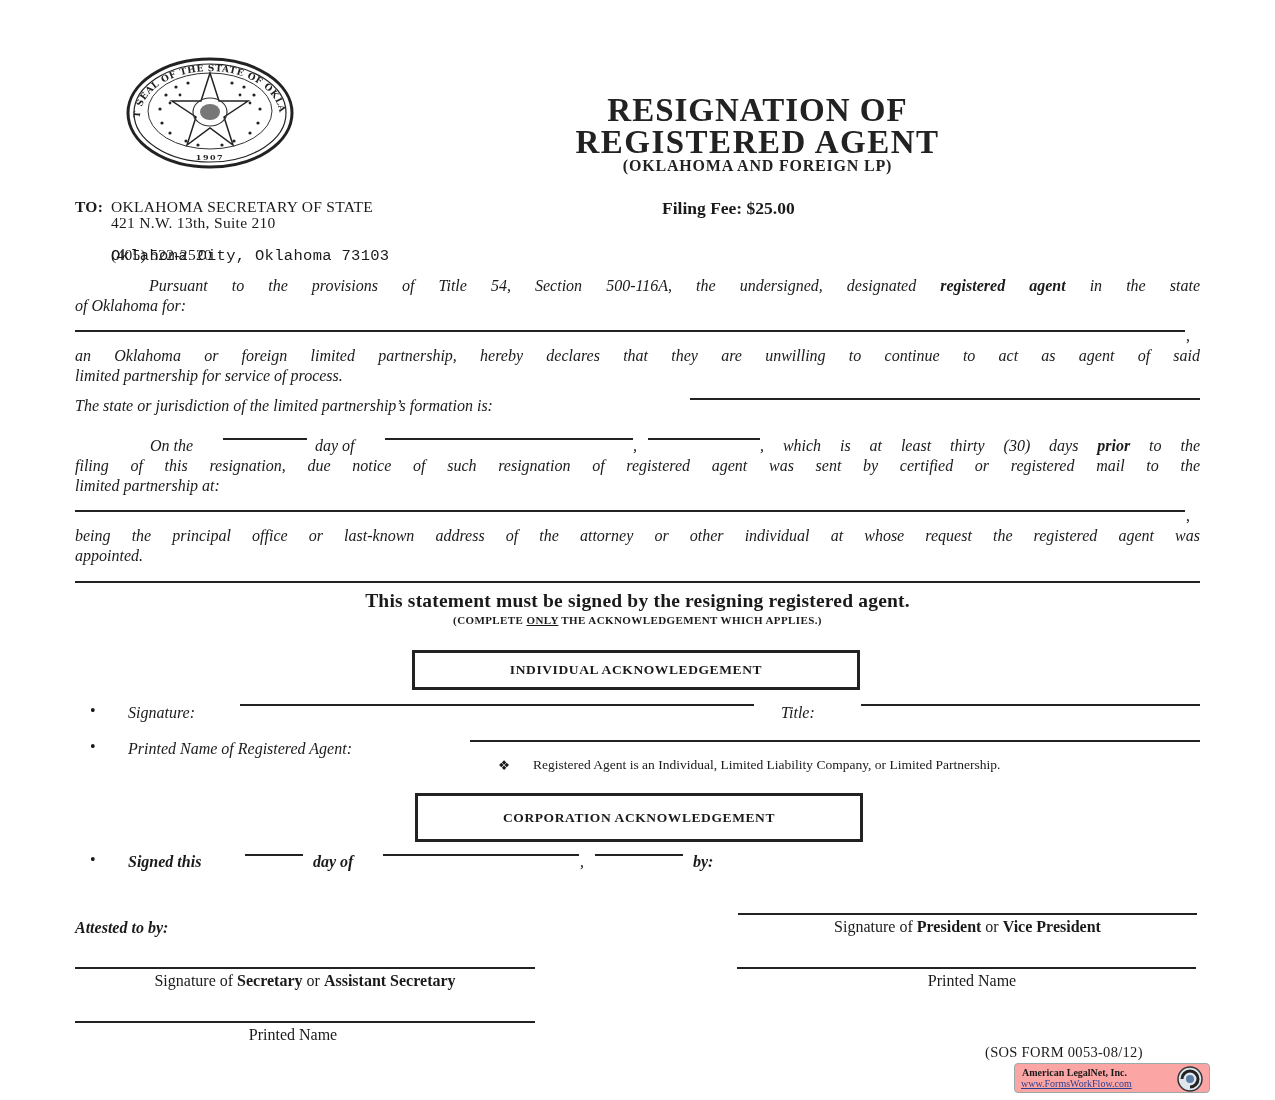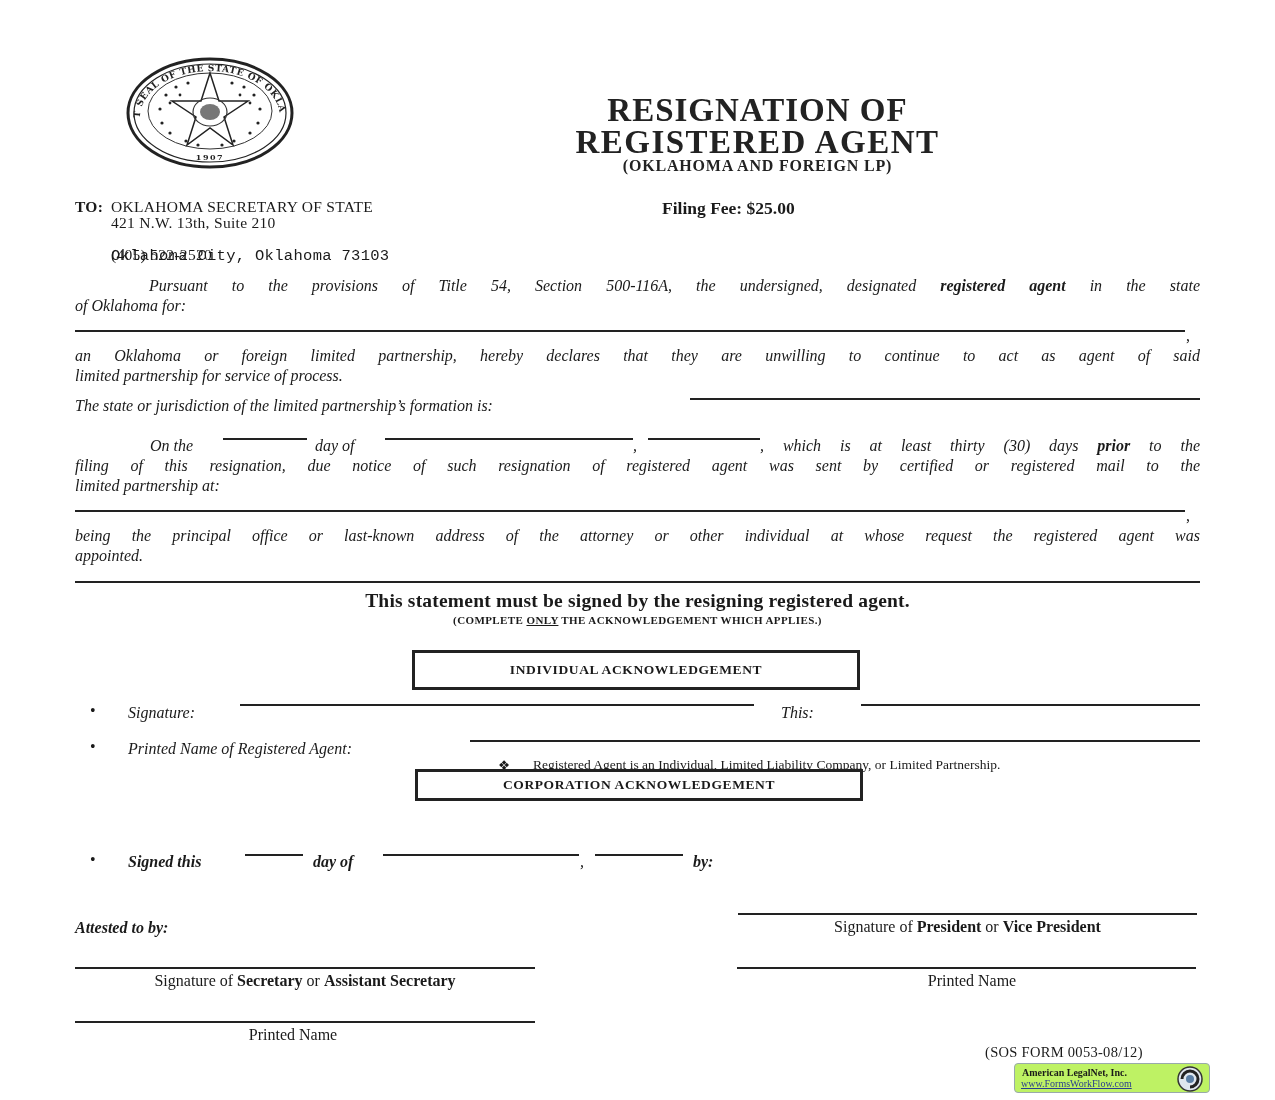--- a/index.html
+++ b/index.html
@@ -36,21 +36,21 @@
   .u { text-decoration: underline; }
 
   .boxed { border: 3px solid #222; font-weight: bold; font-size: 13.5px; letter-spacing: 0.6px; text-align: center; display: flex; align-items: center; justify-content: center; }
 
   .bullet { font-size: 16px; }
   .note { font-size: 13.5px; }
 
   .label-center { text-align: center; font-size: 16px; }
 
   .footer-form { left: 985px; top: 1044px; font-size: 14.5px; letter-spacing: 0.3px; }
-  .badge { left: 1014px; top: 1063px; width: 196px; height: 30px; border: 1px solid #9aa; border-radius: 4px; background: #bef264; }
+  .badge { left: 1014px; top: 1063px; width: 196px; height: 30px; border: 1px solid #9aa; border-radius: 4px; background: #fca5a5; }
   .badge-name { position: absolute; left: 7px; top: 3px; font-size: 10px; font-weight: bold; }
   .badge-url { position: absolute; left: 6px; top: 14px; font-size: 10px; color: #2a3d8f; text-decoration: underline; }
   .badge-logo { position: absolute; right: 3px; top: 1px; width: 34px; height: 28px; }
 </style>
 </head>
 <body>
 
 <div class="abs seal">
   <svg width="168" height="112" viewBox="0 0 168 112">
     <ellipse cx="84" cy="56" rx="82" ry="54" fill="#fff" stroke="#222" stroke-width="3"></ellipse>
@@ -139,30 +139,30 @@
 <div class="abs heading-bold">This statement must be signed by the resigning registered agent.</div>
 <div class="abs heading-sub">
   <span>(COMPLETE </span><span class="u">ONLY</span><span> THE ACKNOWLEDGEMENT WHICH APPLIES.)</span>
 </div>
 
 <div class="abs boxed" style="left:412px; top:650px; width:448px; height:40px;">INDIVIDUAL ACKNOWLEDGEMENT</div>
 
 <div class="abs bullet" style="left:90px; top:702px;">•</div>
 <div class="abs txt" style="left:128px; top:703px;">Signature:</div>
 <div class="line" style="left:240px; top:704px; width:514px;"></div>
-<div class="abs txt" style="left:781px; top:703px;">This:</div>
+<div class="abs txt" style="left:781px; top:703px;">Title:</div>
 <div class="line" style="left:861px; top:704px; width:339px;"></div>
 
 <div class="abs bullet" style="left:90px; top:738px;">•</div>
 <div class="abs txt" style="left:128px; top:739px;">Printed Name of Registered Agent:</div>
 <div class="line" style="left:470px; top:740px; width:730px;"></div>
 <div class="abs note" style="left:498px; top:757px;">❖</div>
 <div class="abs note" style="left:533px; top:757px;">Registered Agent is an Individual, Limited Liability Company, or Limited Partnership.</div>
 
-<div class="abs boxed" style="left:415px; top:769px; width:448px; height:32px;">CORPORATION ACKNOWLEDGEMENT</div>
+<div class="abs boxed" style="left:415px; top:793px; width:448px; height:49px;">CORPORATION ACKNOWLEDGEMENT</div>
 
 <div class="abs bullet" style="left:90px; top:851px;">•</div>
 <div class="abs txt b" style="left:128px; top:852px;">Signed this</div>
 <div class="line" style="left:245px; top:854px; width:58px;"></div>
 <div class="abs txt b" style="left:313px; top:852px;">day of</div>
 <div class="line" style="left:383px; top:854px; width:196px;"></div>
 <div class="abs txt" style="left:580px; top:852px;">,</div>
 <div class="line" style="left:595px; top:854px; width:88px;"></div>
 <div class="abs txt b" style="left:693px; top:852px;">by:</div>
 

